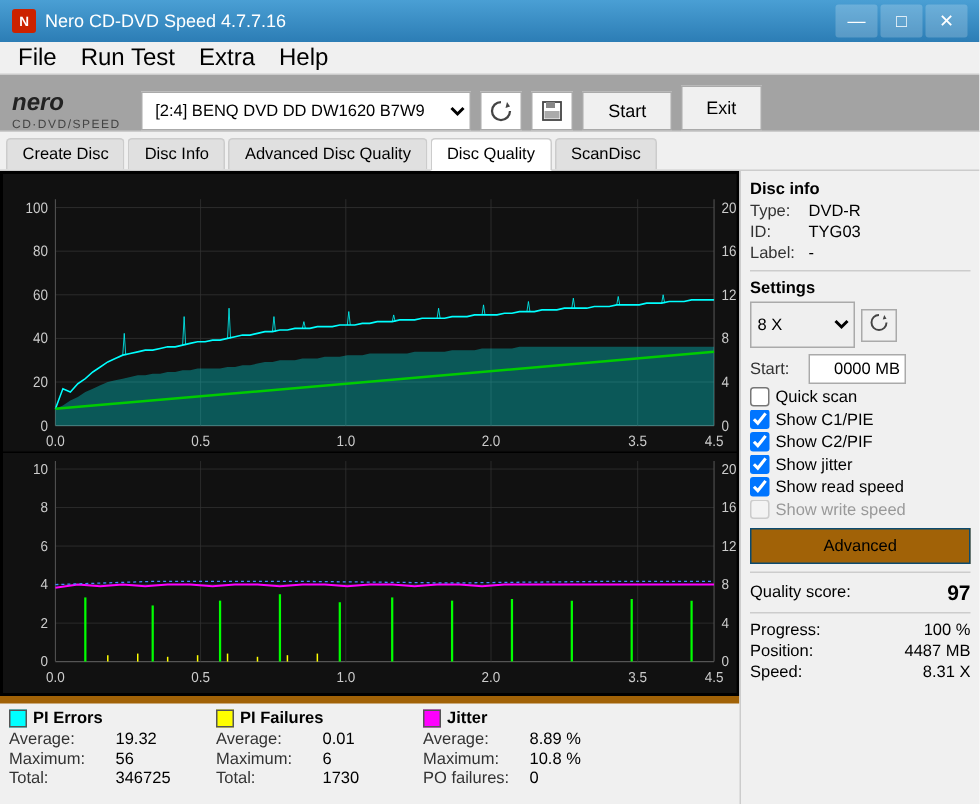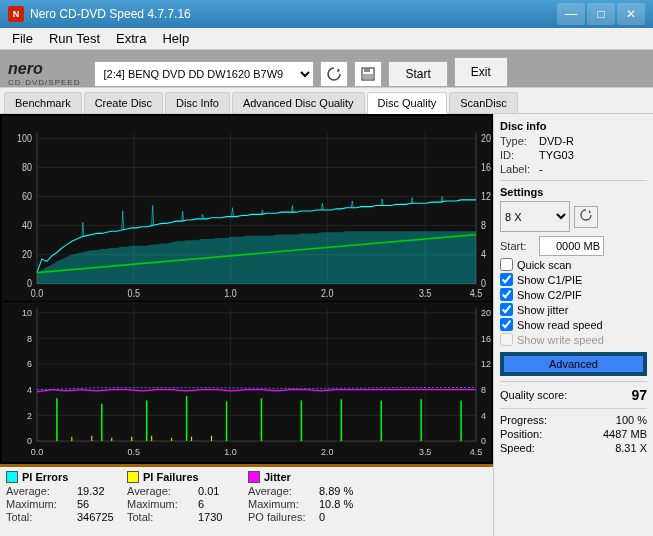--- a/index.html
+++ b/index.html
@@ -8,21 +8,21 @@
     
     .title-bar { background: linear-gradient(to bottom, #4a9fd4, #2c7db5); height: 28px; display: flex; align-items: center; justify-content: space-between; padding: 0 8px; color: white; }
     .title-bar-left { display: flex; align-items: center; gap: 6px; }
     .title-icon { width: 16px; height: 16px; background: #cc2200; border-radius: 2px; display: flex; align-items: center; justify-content: center; color: white; font-size: 9px; font-weight: bold; }
     .title-text { font-size: 12px; color: white; }
     .title-buttons { display: flex; gap: 2px; }
     .title-btn { width: 28px; height: 22px; background: rgba(255,255,255,0.2); border: none; color: white; cursor: pointer; display: flex; align-items: center; justify-content: center; font-size: 12px; border-radius: 2px; }
     
     
     .menu-bar { background: #f0f0f0; height: 22px; display: flex; align-items: center; padding: 0 4px; border-bottom: 1px solid #ccc; }
-    .menu-item { padding: 2px 8px; cursor: pointer; font-size: 13px; }
+    .menu-item { padding: 2px 8px; cursor: pointer; font-size: 16px; }
     
     
     .toolbar { background: #a3a3a3; height: 38px; display: flex; align-items: flex-end; padding: 0 8px; gap: 6px; border-bottom: 1px solid #ccc; }
     .nero-logo { display: flex; flex-direction: column; align-items: flex-start; margin-right: 8px; }
     .nero-logo-top { font-size: 16px; font-weight: bold; color: #222; font-style: italic; }
     .nero-logo-bottom { font-size: 8px; color: #444; letter-spacing: 1px; }
     .drive-select { height: 26px; width: 220px; border: 1px solid #aaa; background: white; font-size: 11px; padding: 2px 4px; }
     .toolbar-icon-btn { width: 28px; height: 26px; border: 1px solid #aaa; background: white; cursor: pointer; display: flex; align-items: center; justify-content: center; }
     .start-btn { height: 26px; padding: 0 16px; background: #f0f0f0; border: 1px solid #aaa; cursor: pointer; font-size: 12px; }
     .exit-btn { height: 30px; padding: 0 16px; background: #f0f0f0; border: 1px solid #aaa; cursor: pointer; font-size: 12px; }
@@ -40,21 +40,21 @@
     .panel-section-title { font-weight: bold; font-size: 11px; margin-bottom: 3px; }
     .info-row { display: flex; gap: 4px; margin-bottom: 2px; font-size: 11px; }
     .info-label { color: #333; min-width: 35px; }
     .info-value { font-weight: normal; }
     .divider { border-top: 1px solid #ccc; margin: 5px 0; }
     .settings-row { display: flex; align-items: center; gap: 4px; margin-bottom: 4px; }
     .speed-select { height: 31px; width: 70px; border: 1px solid #aaa; font-size: 11px; }
     .mb-input { width: 65px; height: 20px; border: 1px solid #aaa; font-size: 11px; padding: 1px 3px; text-align: right; }
     .checkbox-row { display: flex; align-items: center; gap: 4px; margin-bottom: 2px; font-size: 11px; }
     .checkbox-row input[type="checkbox"] { margin: 0; }
-    .advanced-btn { width: 100%; height: 24px; background: #3b82f6; border: 4px solid #0c4a6e; cursor: pointer; font-size: 11px; margin-top: 4px; }
+    .advanced-btn { width: 100%; height: 24px; background: #a16207; border: 1px solid #0c4a6e; cursor: pointer; font-size: 11px; margin-top: 4px; }
     .quality-score-row { display: flex; justify-content: space-between; align-items: center; margin-top: 4px; font-size: 11px; }
     .quality-score-value { font-size: 14px; font-weight: bold; }
     
     
     .progress-row { display: flex; justify-content: space-between; font-size: 11px; margin-bottom: 2px; }
     
     
     .legend-item { display: flex; flex-direction: column; min-width: 120px; }
     .legend-header { display: flex; align-items: center; gap: 4px; margin-bottom: 2px; }
     .legend-color-box { width: 12px; height: 12px; border: 1px solid #555; }
@@ -115,21 +115,20 @@
       <rect x="2" y="2" width="12" height="12" fill="none" stroke="#444" stroke-width="1.2"></rect>
       <rect x="4" y="2" width="6" height="4" fill="#888"></rect>
       <rect x="3" y="8" width="10" height="5" fill="#aaa"></rect>
     </svg>
   </button>
   <button class="start-btn">Start</button>
   <button class="exit-btn">Exit</button>
 </div>
 
 <div class="tabs">
-  <div class="tab">Benchmark</div>
   <div class="tab">Create Disc</div>
   <div class="tab">Disc Info</div>
   <div class="tab">Advanced Disc Quality</div>
   <div class="tab active">Disc Quality</div>
   <div class="tab">ScanDisc</div>
 </div>
 
 <div class="main-content">
 
   <div class="left-main">
@@ -265,21 +264,21 @@
             <line x1="380" y1="130" x2="380" y2="92"></line>
             <line x1="420" y1="130" x2="420" y2="91"></line>
             <line x1="460" y1="130" x2="460" y2="92"></line>
           </g>
 
           <polyline points="35,82 100,80 200,80 300,81 400,80 475,80" fill="none" stroke="#4488ff" stroke-width="0.8" stroke-dasharray="2,2"></polyline>
         </svg>
       </div>
     </div>
 
-    <div class="bottom-section" style="height:72px; padding:4px 6px; display:flex; gap:1px; background:#f0f0f0; border-top:3px solid #a16207;">
+    <div class="bottom-section" style="height:72px; padding:4px 6px; display:flex; gap:18px; background:#f0f0f0; border-top:5px solid #a16207;">
 
       <div class="legend-item">
         <div class="legend-header">
           <div class="legend-color-box" style="background:#00ffff;"></div>
           <span class="legend-label">PI Errors</span>
         </div>
         <div class="legend-data">
           <span class="legend-key">Average:</span>
           <span class="legend-val">19.32</span>
           <span class="legend-key">Maximum:</span>

